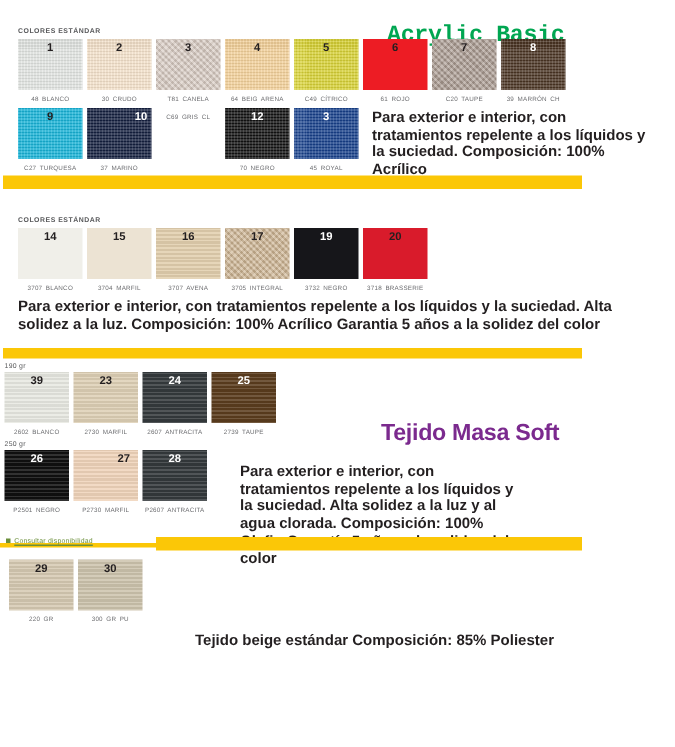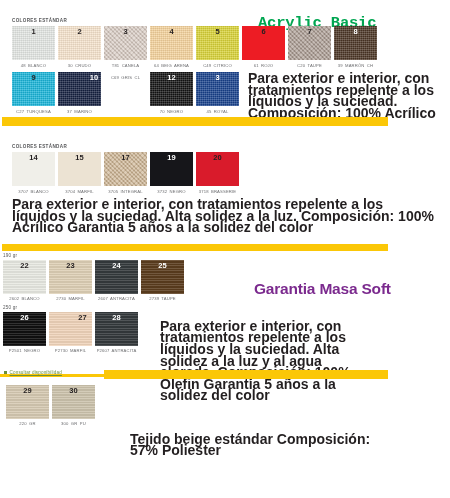--- a/index.html
+++ b/index.html
@@ -65,21 +65,21 @@
     margin-top:2.5px;
     line-height:5.5px;
     text-transform:uppercase;
     word-spacing:1px;
   }
 
   .divider { position:relative; height:0; }
   .bar { position:absolute; background:#fbc707; }
 
   .body-copy {
-    font-size:14px;
+    font-size:10px;
     font-weight:bold;
     line-height:11.6px;
     color:#231f20;
   }
 
   .avail {
     display:flex; align-items:center;
     margin:0 0 4px 4px;
     font-size:4.6px;
     color:#6b8f3a;
@@ -197,37 +197,43 @@
     </div>
 
   <div style="position:absolute; left:248px; top:73px; width:192px" class="body-copy">Para exterior e interior, con tratamientos repelente a los líquidos y la suciedad. Composición: 100% Acrílico</div>
 </div>
 
 <div class="divider">
   <div class="bar" style="left:2px; top:3px; width:386px; height:9px"></div>
 </div>
 
 <div class="section" style="margin-top:16px">
-  <div class="brand masa" style="color: rgb(123, 42, 142);">Garantia Masa Soft</div>
+  <div class="brand masa" style="color: rgb(123, 42, 142);">Tejido Masa Soft</div>
   <div class="kicker" style="padding-top:14px">COLORES ESTÁNDAR</div>
 
   <div class="sw-row" id="r1a" style="margin-left:12px">
       <div class="sw">
         <div class="sw-chip tex-flat" style="background-color: rgb(240, 239, 233);">
           <div class="sw-num" style="color: rgb(35, 31, 32);">14</div>
         </div>
         <div class="sw-code">3707 BLANCO</div>
       </div>
       <div class="sw">
         <div class="sw-chip tex-flat" style="background-color: rgb(236, 227, 211);">
           <div class="sw-num" style="color: rgb(35, 31, 32);">15</div>
         </div>
         <div class="sw-code">3704 MARFIL</div>
       </div>
       <div class="sw">
+        <div class="sw-chip tex-line" style="background-color: rgb(226, 207, 174);">
+          <div class="sw-num" style="color: rgb(35, 31, 32);">16</div>
+        </div>
+        <div class="sw-code">3707 AVENA</div>
+      </div>
+      <div class="sw">
         <div class="sw-chip tex-coarse" style="background-color: rgb(205, 180, 146);">
           <div class="sw-num" style="color: rgb(35, 31, 32);">17</div>
         </div>
         <div class="sw-code">3705 INTEGRAL</div>
       </div>
       <div class="sw">
         <div class="sw-chip tex-flat" style="background-color: rgb(22, 22, 26);">
           <div class="sw-num" style="color: rgb(255, 255, 255);">19</div>
         </div>
         <div class="sw-code">3732 NEGRO</div>
@@ -246,21 +252,21 @@
 <div class="divider" style="margin-top:10px">
   <div class="bar" style="left:2px; top:0px; width:386px; height:7px"></div>
 </div>
 
 <div class="section" style="margin-top:19px">
 
   <div class="weight-label">190 gr</div>
   <div class="sw-row" id="r2a" style="margin-left:3px">
       <div class="sw">
         <div class="sw-chip tex-line" style="background-color: rgb(232, 233, 226);">
-          <div class="sw-num" style="color: rgb(35, 31, 32);">22</div>
+          <div class="sw-num" style="color: rgb(35, 31, 32);">39</div>
         </div>
         <div class="sw-code">2602 BLANCO</div>
       </div>
       <div class="sw">
         <div class="sw-chip tex-line" style="background-color: rgb(222, 208, 182);">
           <div class="sw-num" style="color: rgb(35, 31, 32);">23</div>
         </div>
         <div class="sw-code">2730 MARFIL</div>
       </div>
       <div class="sw">
@@ -322,14 +328,14 @@
         <div class="sw-code">220 gr</div>
       </div>
       <div class="sw">
         <div class="sw-chip tex-line" style="background-color: rgb(205, 196, 173);">
           <div class="sw-num" style="color: rgb(35, 31, 32);">30</div>
         </div>
         <div class="sw-code">300 gr PU</div>
       </div>
     </div>
 
-  <div style="position:absolute; left:130px; top:64px; width:250px" class="body-copy">Tejido beige estándar Composición: 57% Poliester</div>
+  <div style="position:absolute; left:130px; top:64px; width:250px" class="body-copy">Tejido beige estándar Composición: 85% Poliester</div>
 </div>
 
 </body></html>

